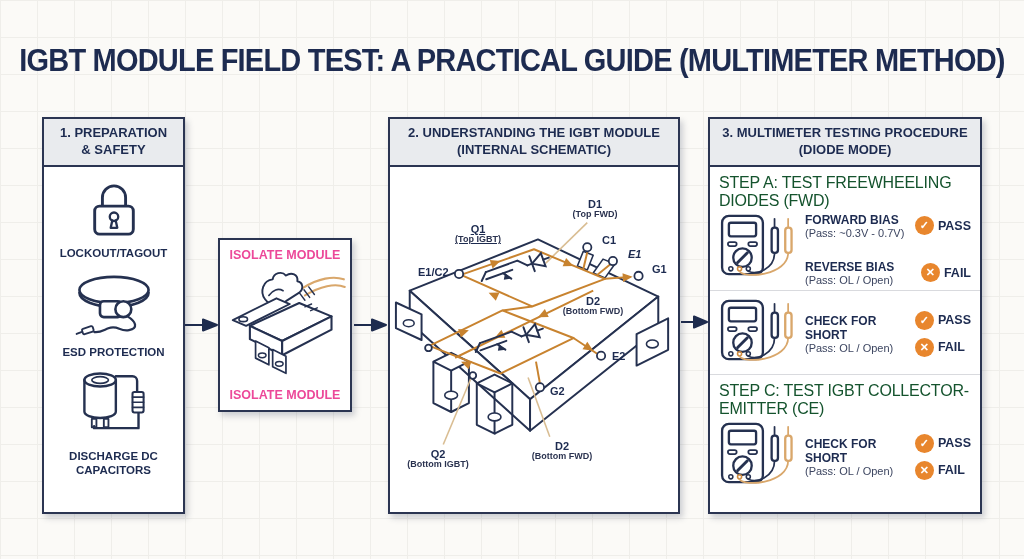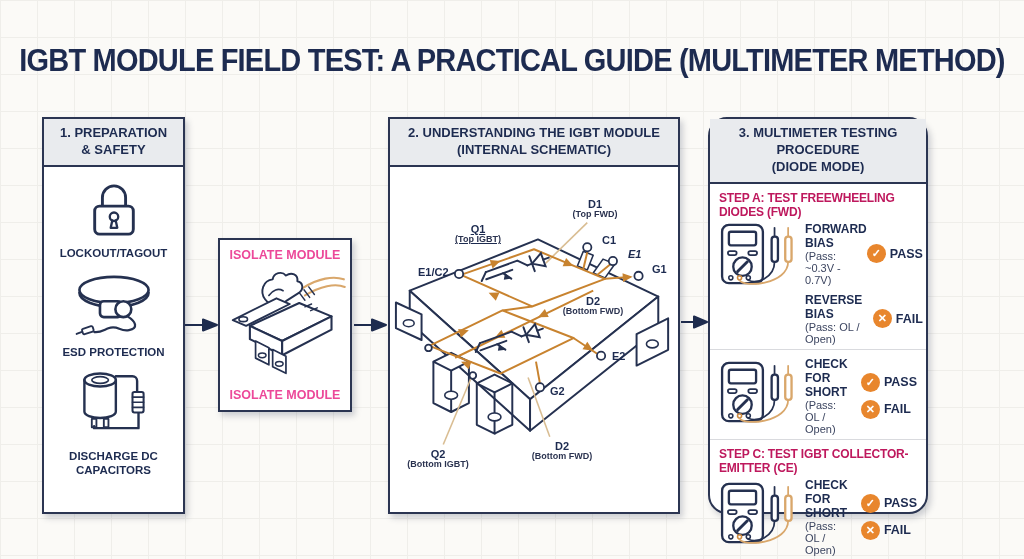--- a/index.html
+++ b/index.html
@@ -22,21 +22,21 @@
     position:absolute;background:#fff;border:2px solid #2b3552;
     box-shadow:3px 4px 6px rgba(45,55,80,.22);box-sizing:border-box;
   }
   .panel header{
     background:#e9ebee;border-bottom:2px solid #2b3552;
     text-align:center;font-weight:800;font-size:13px;line-height:1.3;
     padding:6px 12px;color:#1d2b50;
   }
   .p1{left:42px;top:117px;width:143px;height:397px;}
   .p2{left:388px;top:117px;width:292px;height:397px;}
-  .p3{left:708px;top:117px;width:220px;height:397px;border-radius:19px;}
+  .p3{left:708px;top:117px;width:274px;height:397px;}
   .p1-body{display:flex;flex-direction:column;align-items:center;padding-top:12px;}
   .p1-item{display:flex;flex-direction:column;align-items:center;margin-bottom:9px;}
   .p1-label{font-size:11.5px;font-weight:800;text-align:center;line-height:1.2;margin-top:4px;width:118px;color:#1d2b50;}
   .iso-box{
     position:absolute;left:218px;top:238px;width:134px;height:174px;
     background:#fff;border:2px solid #2b3552;box-sizing:border-box;
     box-shadow:3px 4px 6px rgba(45,55,80,.22);
     display:flex;flex-direction:column;align-items:center;justify-content:space-between;
     padding:8px 4px;
   }
@@ -45,24 +45,24 @@
   
   .p2-body{position:relative;width:288px;height:345px;}
   .schem-svg{position:absolute;left:0;top:0;}
   .slabel{position:absolute;font-weight:800;font-size:11px;color:#1d2b50;line-height:1.1;text-align:center;}
   .slabel .sub{display:block;font-weight:600;font-size:9px;color:#2b3350;}
   .ctr{transform:translateX(-50%);}
   
   .p3-body{display:flex;flex-direction:column;}
   .step{padding:7px 9px 4px 9px;}
   .step + .step{border-top:1px solid #d9dade;}
-  .step-title{font-size:12px;font-weight:700;color:#be185d;margin-bottom:3px;letter-spacing:-0.2px;}
+  .step-title{font-size:16px;font-weight:400;color:#14532d;margin-bottom:3px;letter-spacing:-0.2px;}
   .step-row{display:flex;align-items:center;}
   .mm{flex:0 0 auto;margin-right:6px;}
-  .tests{flex:1;display:flex;flex-direction:column;gap:7px;}
+  .tests{flex:1;display:flex;flex-direction:column;gap:21px;}
   .test{display:flex;align-items:center;justify-content:space-between;}
   .t-name{font-size:12px;font-weight:800;color:#1d2b50;}
   .t-crit{font-size:11px;color:#3c4560;}
   .badge{display:flex;align-items:center;gap:4px;}
   .bcircle{
     width:19px;height:19px;border-radius:50%;background:#e8862d;color:#fff;
     display:flex;align-items:center;justify-content:center;
     font-size:11px;font-weight:800;line-height:1;
   }
   .blabel{font-size:12.5px;font-weight:800;color:#1d2b50;}

